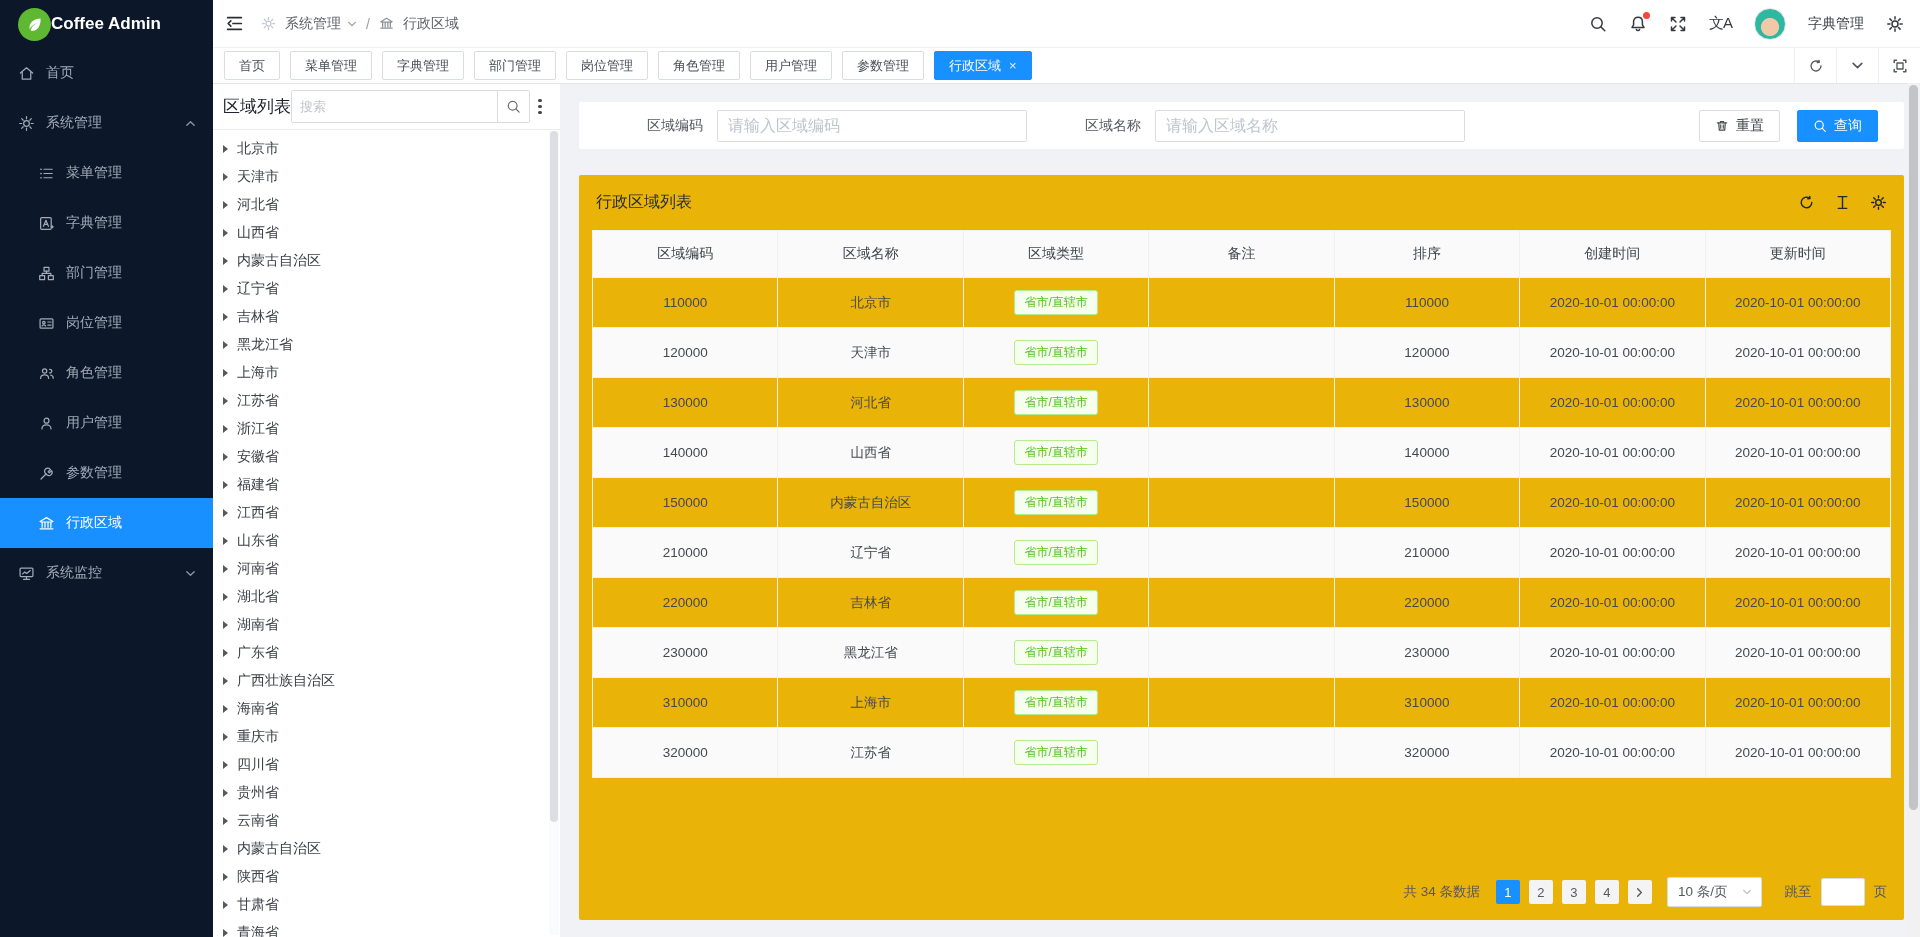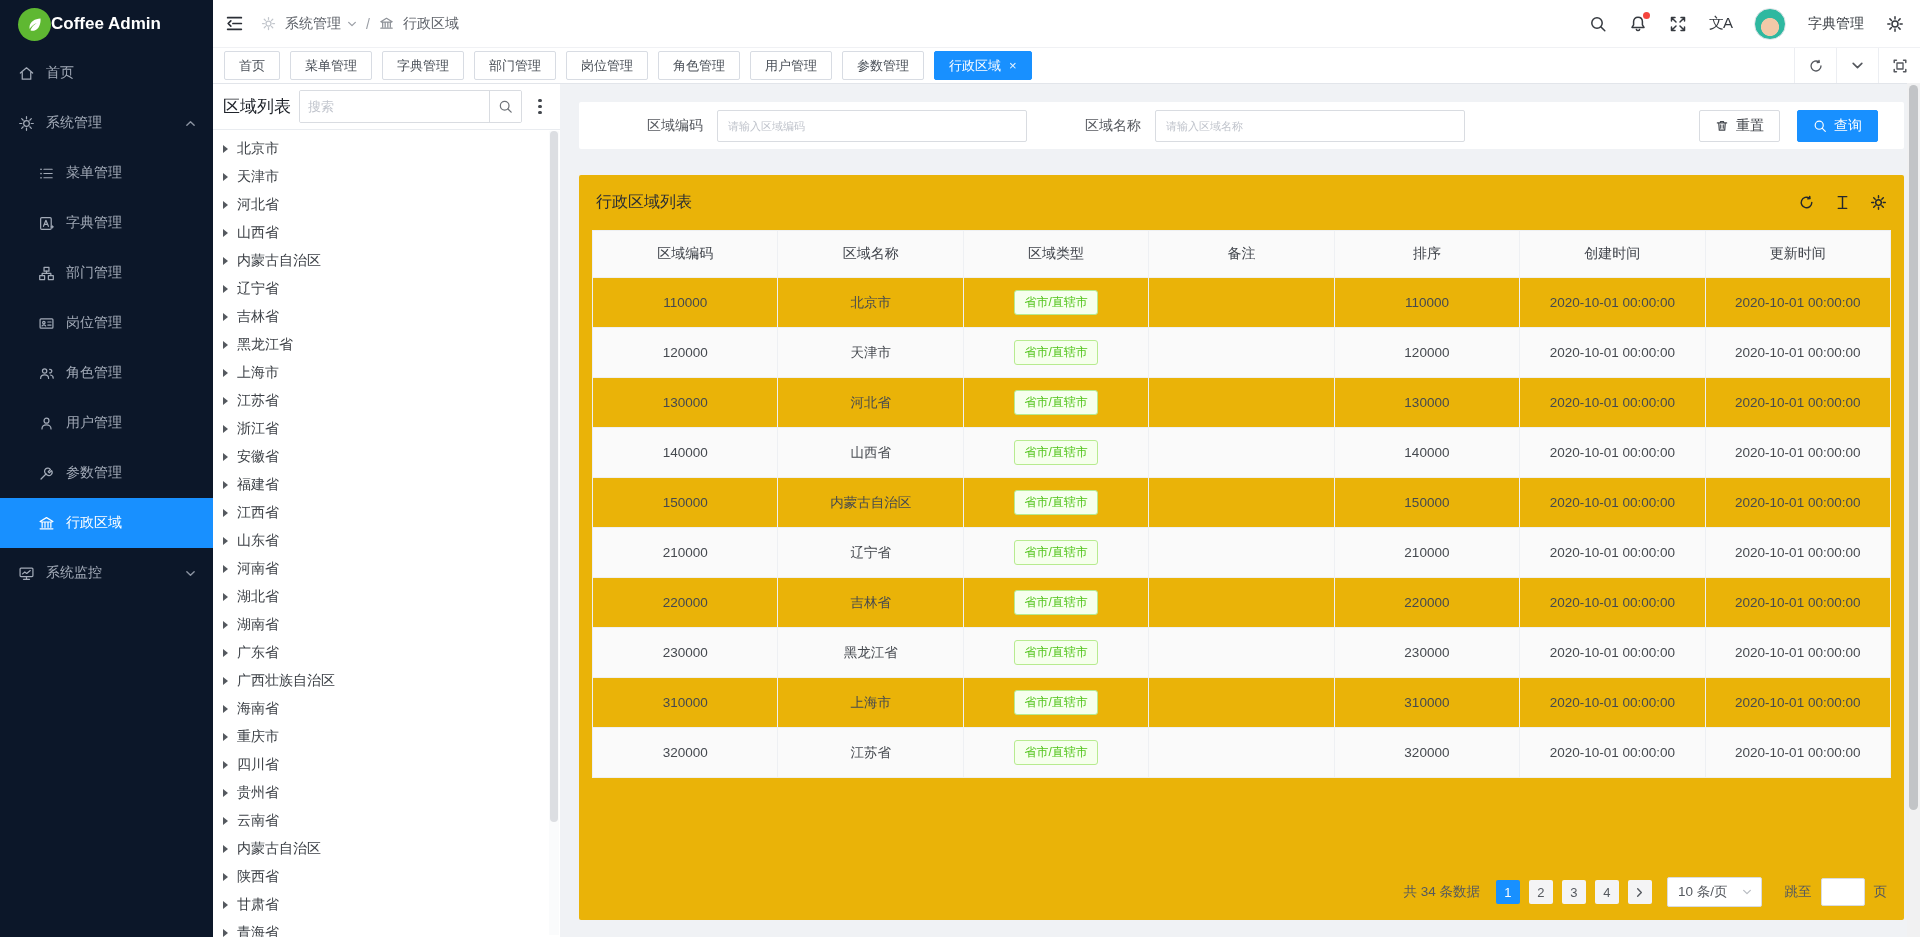--- a/index.html
+++ b/index.html
@@ -46,40 +46,40 @@
   .tab.active{background:#1890ff;border-color:#1890ff;color:#fff}
   .tab .close{display:none;font-size:13px;line-height:1;opacity:.9}
   .tab.active .close{display:inline}
   .tab .close::after{content:"×"}
   .tabbar-tools{display:flex}
   .tool-cell{width:41px;border-left:1px solid #eceef2;display:flex;align-items:center;justify-content:center;color:#54575d;cursor:pointer}
 
   
   .workspace{flex:1;display:flex;min-height:0}
   .tree-panel{width:347px;min-width:347px;background:#fff;display:flex;flex-direction:column;position:relative}
-  .tree-header{height:45px;min-height:45px;border-bottom:1px solid #e9ecf0;display:flex;align-items:center;padding:0 10px;gap:8px}
+  .tree-header{height:45px;min-height:45px;border-bottom:1px solid #e9ecf0;display:flex;align-items:center;padding:0 10px;gap:0}
   .tree-title{font-size:17px;color:#20242b;white-space:nowrap}
   .tree-search{flex:1;display:flex;height:31px;border:1px solid #d9dce1;border-radius:2px;overflow:hidden;min-width:0}
   .tree-search input{flex:1;border:none;outline:none;padding:0 8px;font-size:13px;min-width:0;color:#333}
   .tree-search input::placeholder{color:#c0c4cc}
   .search-btn{width:31px;border-left:1px solid #d9dce1;display:flex;align-items:center;justify-content:center;color:#6f7379;background:#fff;cursor:pointer}
   .kebab{width:16px;display:flex;flex-direction:column;align-items:center;gap:2.5px;cursor:pointer;padding:4px 2px}
   .kebab i{width:3.2px;height:3.2px;border-radius:50%;background:#43474d}
   .tree-list{flex:1;overflow:hidden;padding:5px 0 0 10px}
   .tree-item{height:28px;display:flex;align-items:center;gap:9px;font-size:14px;color:#3c4046;cursor:pointer}
   .caret{width:0;height:0;border-top:4.5px solid transparent;border-bottom:4.5px solid transparent;border-left:5.5px solid #55595f}
   .tree-scroll{position:absolute;right:1px;top:47px;bottom:2px;width:10px;background:#fafbfc}
   .tree-scroll .thumb{position:absolute;top:0;left:1px;width:8px;height:86%;background:#dcdee2;border-radius:4px}
 
   .right-area{flex:1;display:flex;flex-direction:column;padding:18px 16px 17px 19px;gap:26px;min-width:0}
 
   .filter-card{background:#fff;border-radius:2px;height:47px;min-height:47px;display:flex;align-items:center;padding:0 26px 0 68px}
   .f-label{color:#56595f;white-space:nowrap;margin-right:14px}
   .f-label.second{margin-left:58px}
-  .f-input{width:310px;height:32px;border:1px solid #d9dce1;border-radius:2px;padding:0 10px;font-size:11px;color:#333;outline:none;box-sizing:border-box}
+  .f-input{width:310px;height:32px;border:1px solid #d9dce1;border-radius:2px;padding:0 10px;font-size:16px;color:#333;outline:none;box-sizing:border-box}
   .f-input::placeholder{color:#c0c4cc}
   .filter-spacer{flex:1}
   .btn{height:32px;border-radius:2px;display:flex;align-items:center;gap:7px;padding:0 15px;font-size:14px;cursor:pointer;box-sizing:border-box}
   .btn-reset{background:#fff;border:1px solid #d9dce1;color:#43474d}
   .btn-primary{background:#1890ff;border:1px solid #1890ff;color:#fff;margin-left:17px}
 
   .table-card{background:#eab308;border-radius:2px;flex:1;display:flex;flex-direction:column;padding:0 13px;min-height:0}
   .table-card-head{height:55px;min-height:55px;display:flex;align-items:center;justify-content:space-between;padding:0 4px}
   .table-title{font-size:16px;color:#2a2e35}
   .table-tools{display:flex;gap:19px;color:#23272d}

